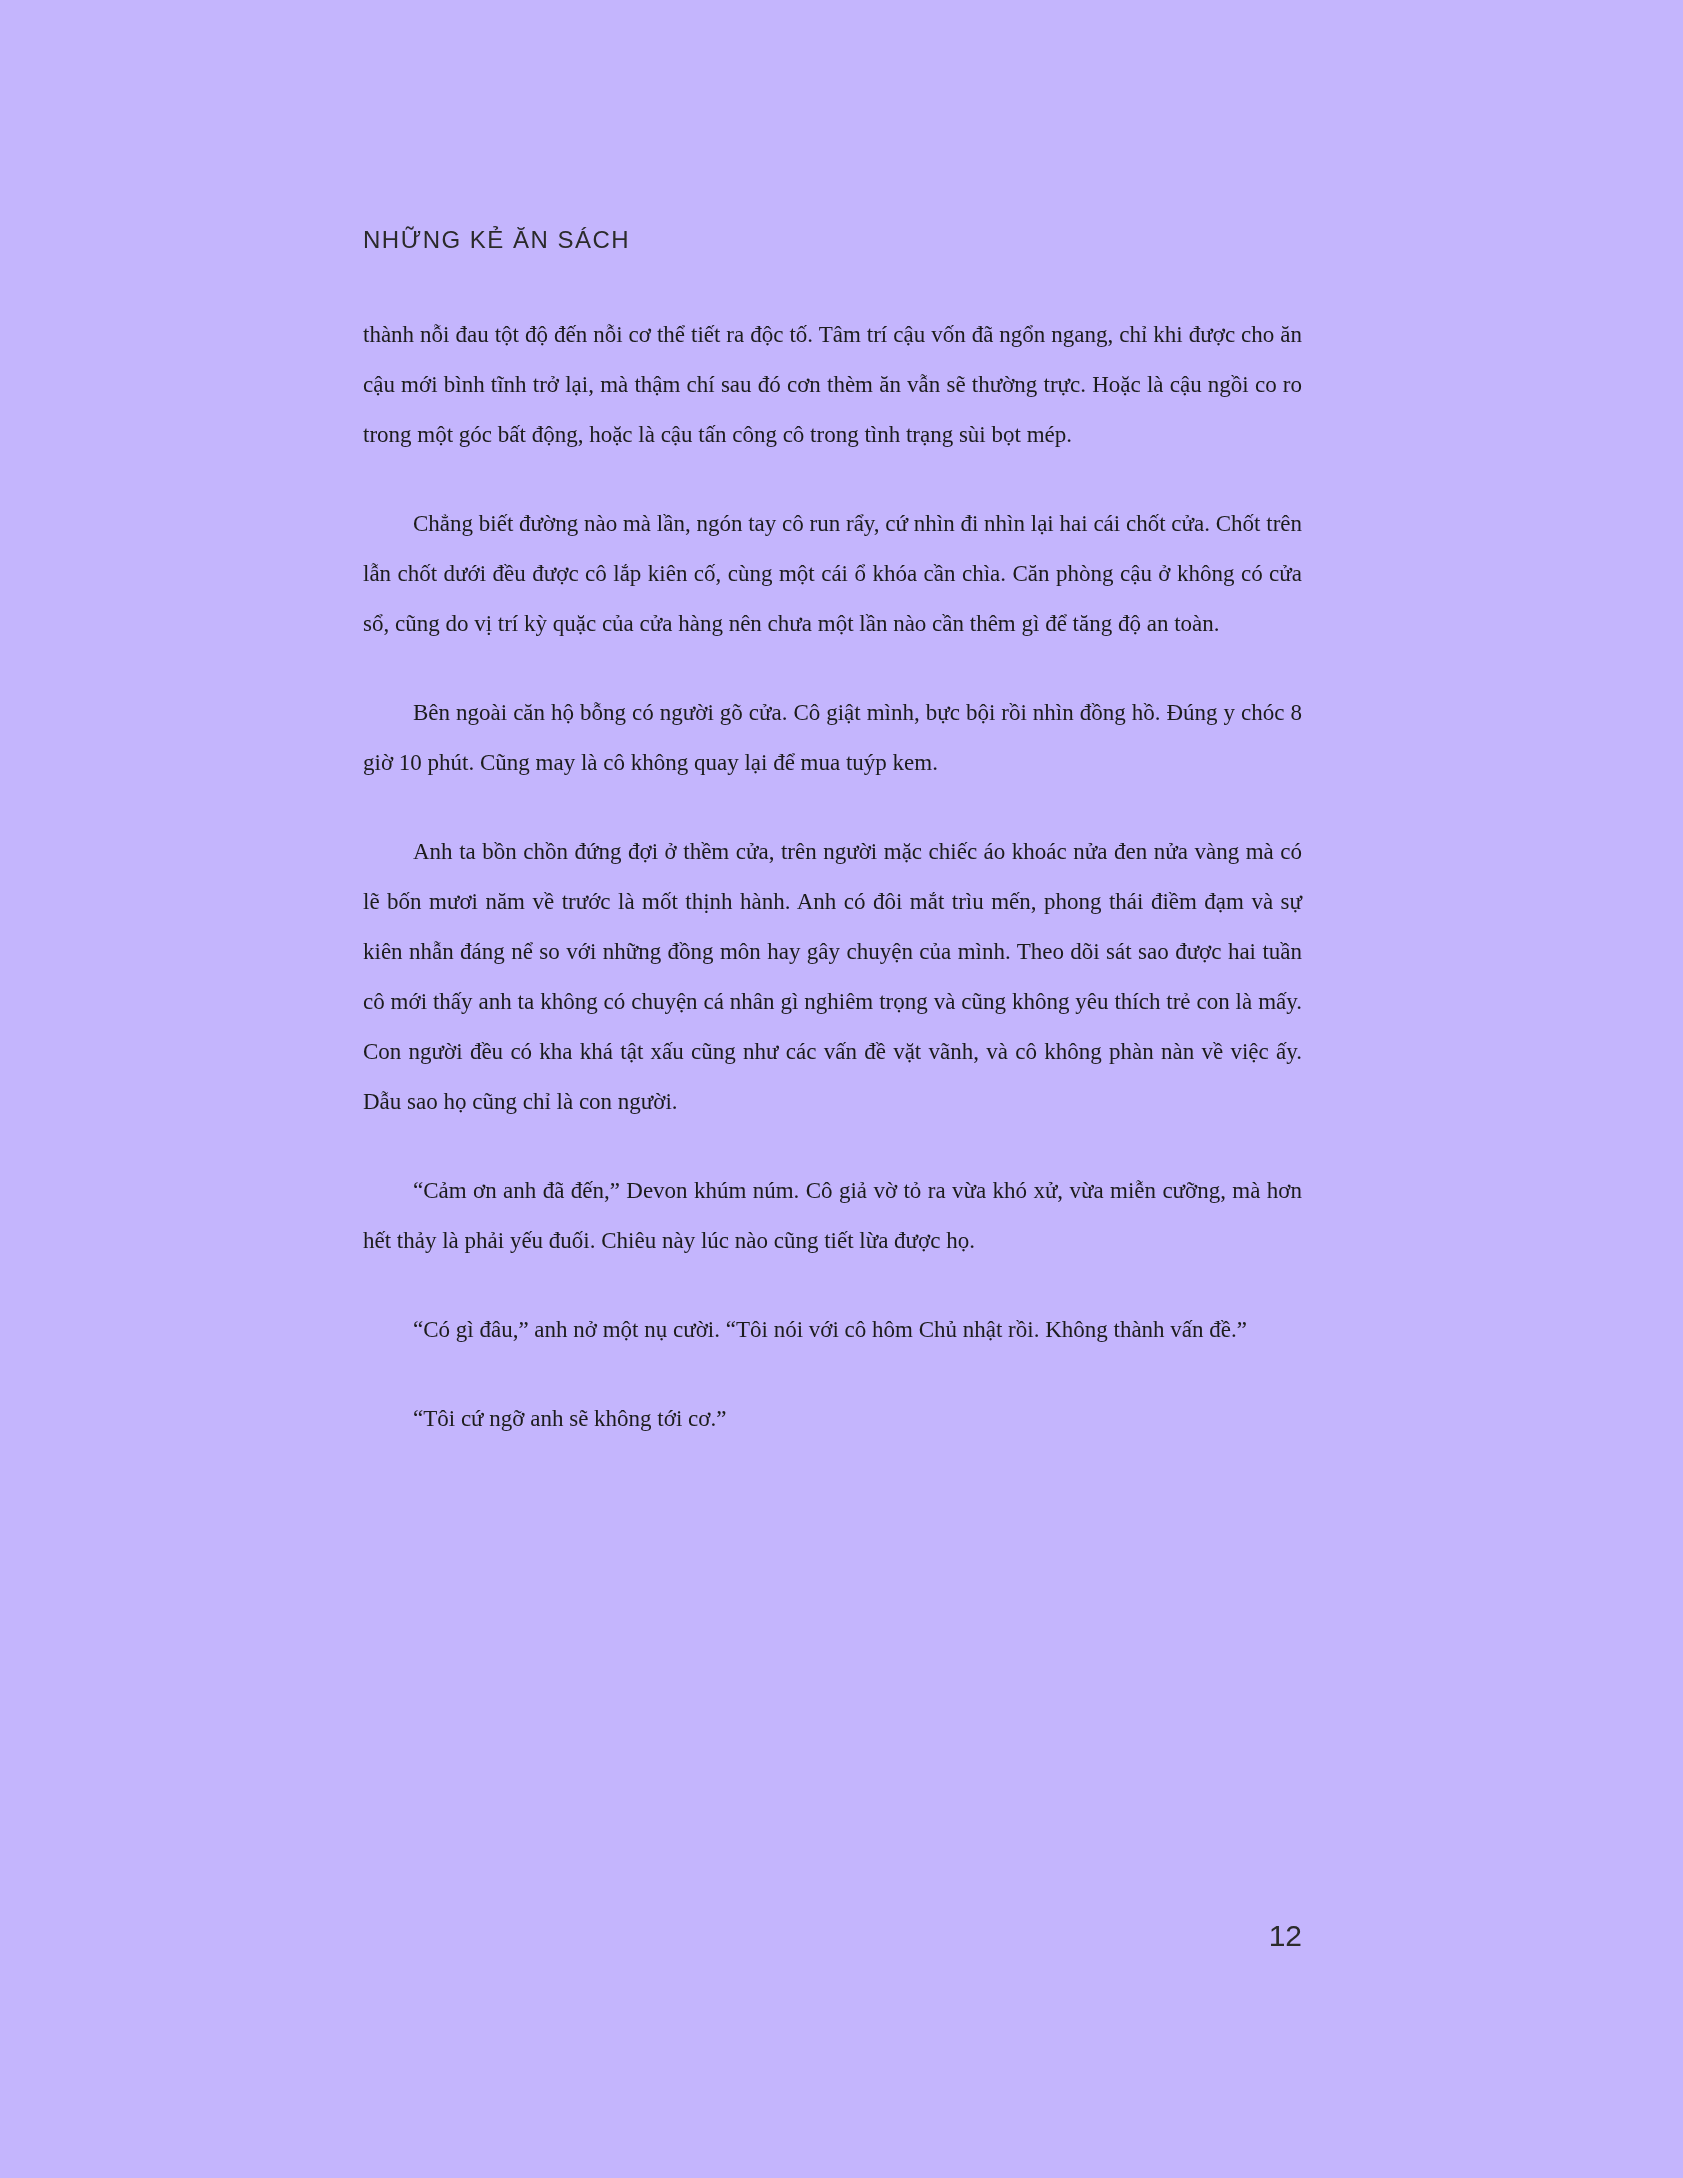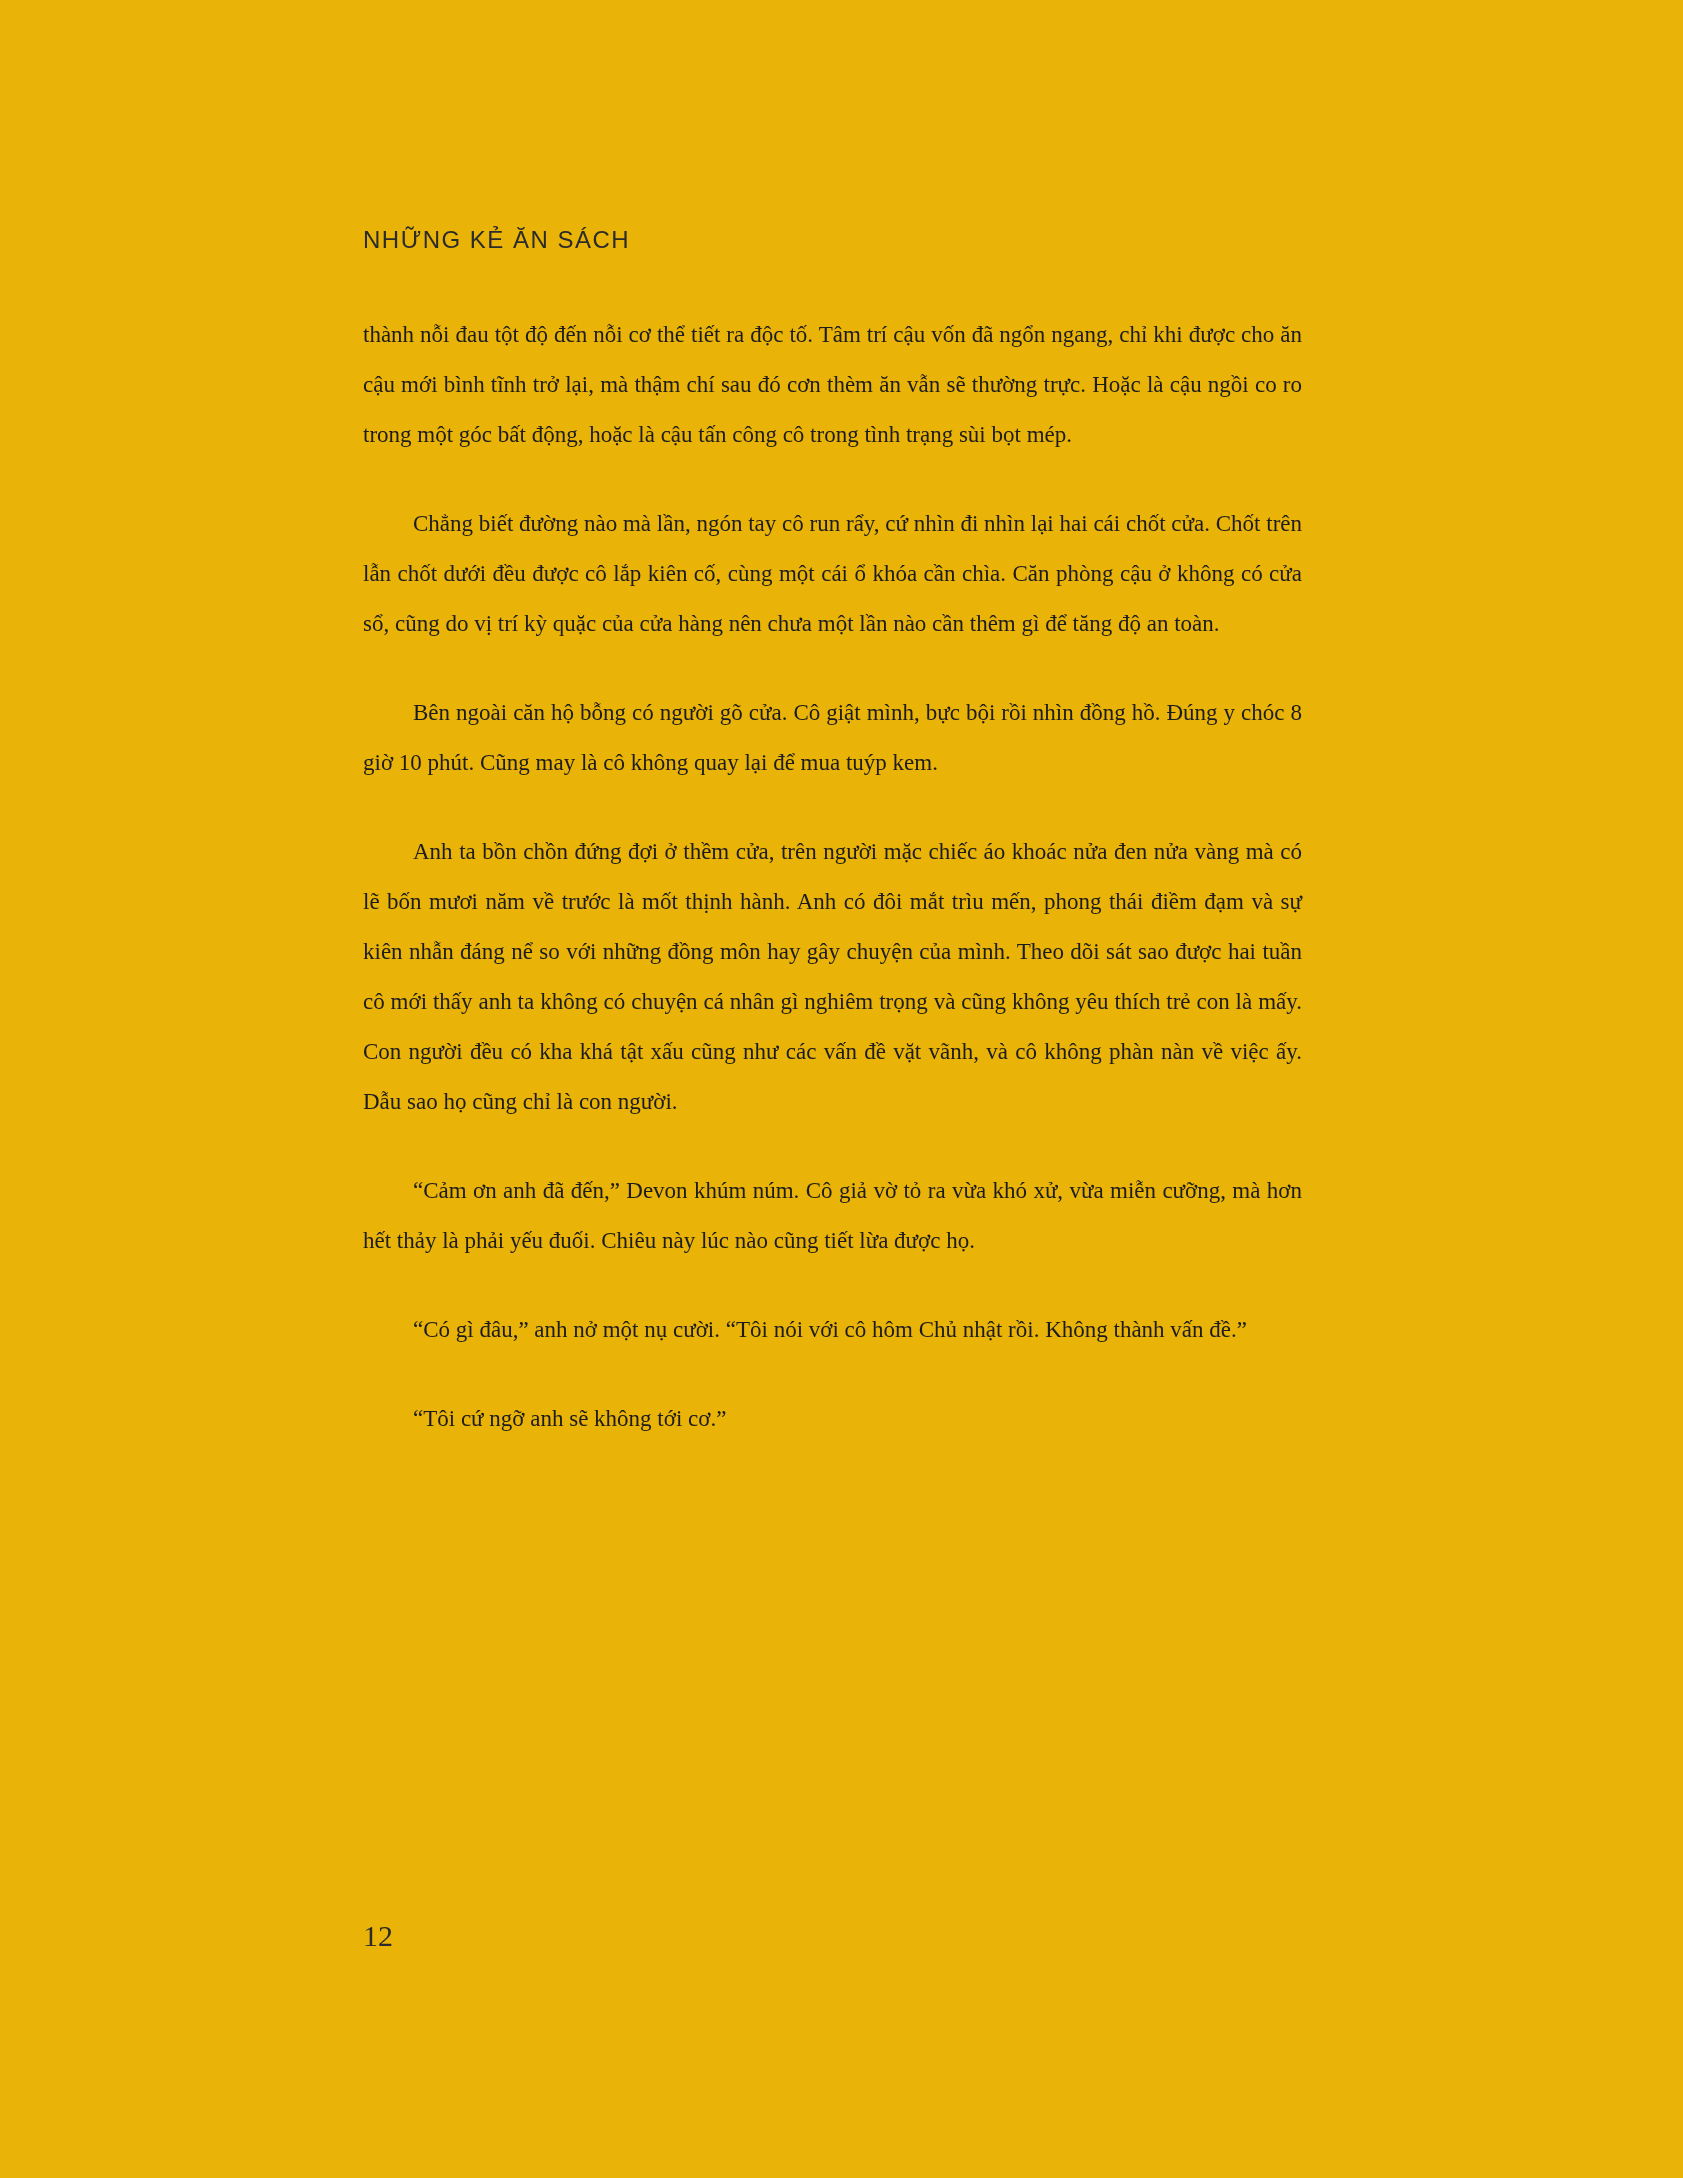--- a/index.html
+++ b/index.html
@@ -4,21 +4,21 @@
 <style>
   html, body {
     margin: 0;
     padding: 0;
     background: #ffffff;
   }
   #page {
     position: relative;
     width: 1683px;
     height: 2178px;
-    background: #eab308;
+    background: #c4b5fd;
     overflow: hidden;
   }
   .running-header {
     position: absolute;
     left: 363px;
     top: 226px;
     font-family: "Liberation Sans", "DejaVu Sans", sans-serif;
     font-size: 24px;
     font-weight: 400;
     letter-spacing: 1.5px;
@@ -42,22 +42,22 @@
   }
   .text-block p.indent {
     text-indent: 50px;
     margin-top: 39px;
   }
   .page-number {
     position: absolute;
     left: 363px;
     top: 1919px;
     width: 939px;
-    text-align: left;
-    font-family: Liberation Serif, serif;
+    text-align: right;
+    font-family: Liberation Sans, sans-serif;
     font-size: 30px;
     font-weight: 400;
     color: #2b2b2b;
   }
 </style>
 </head>
 <body>
 
 <div id="page">
 

